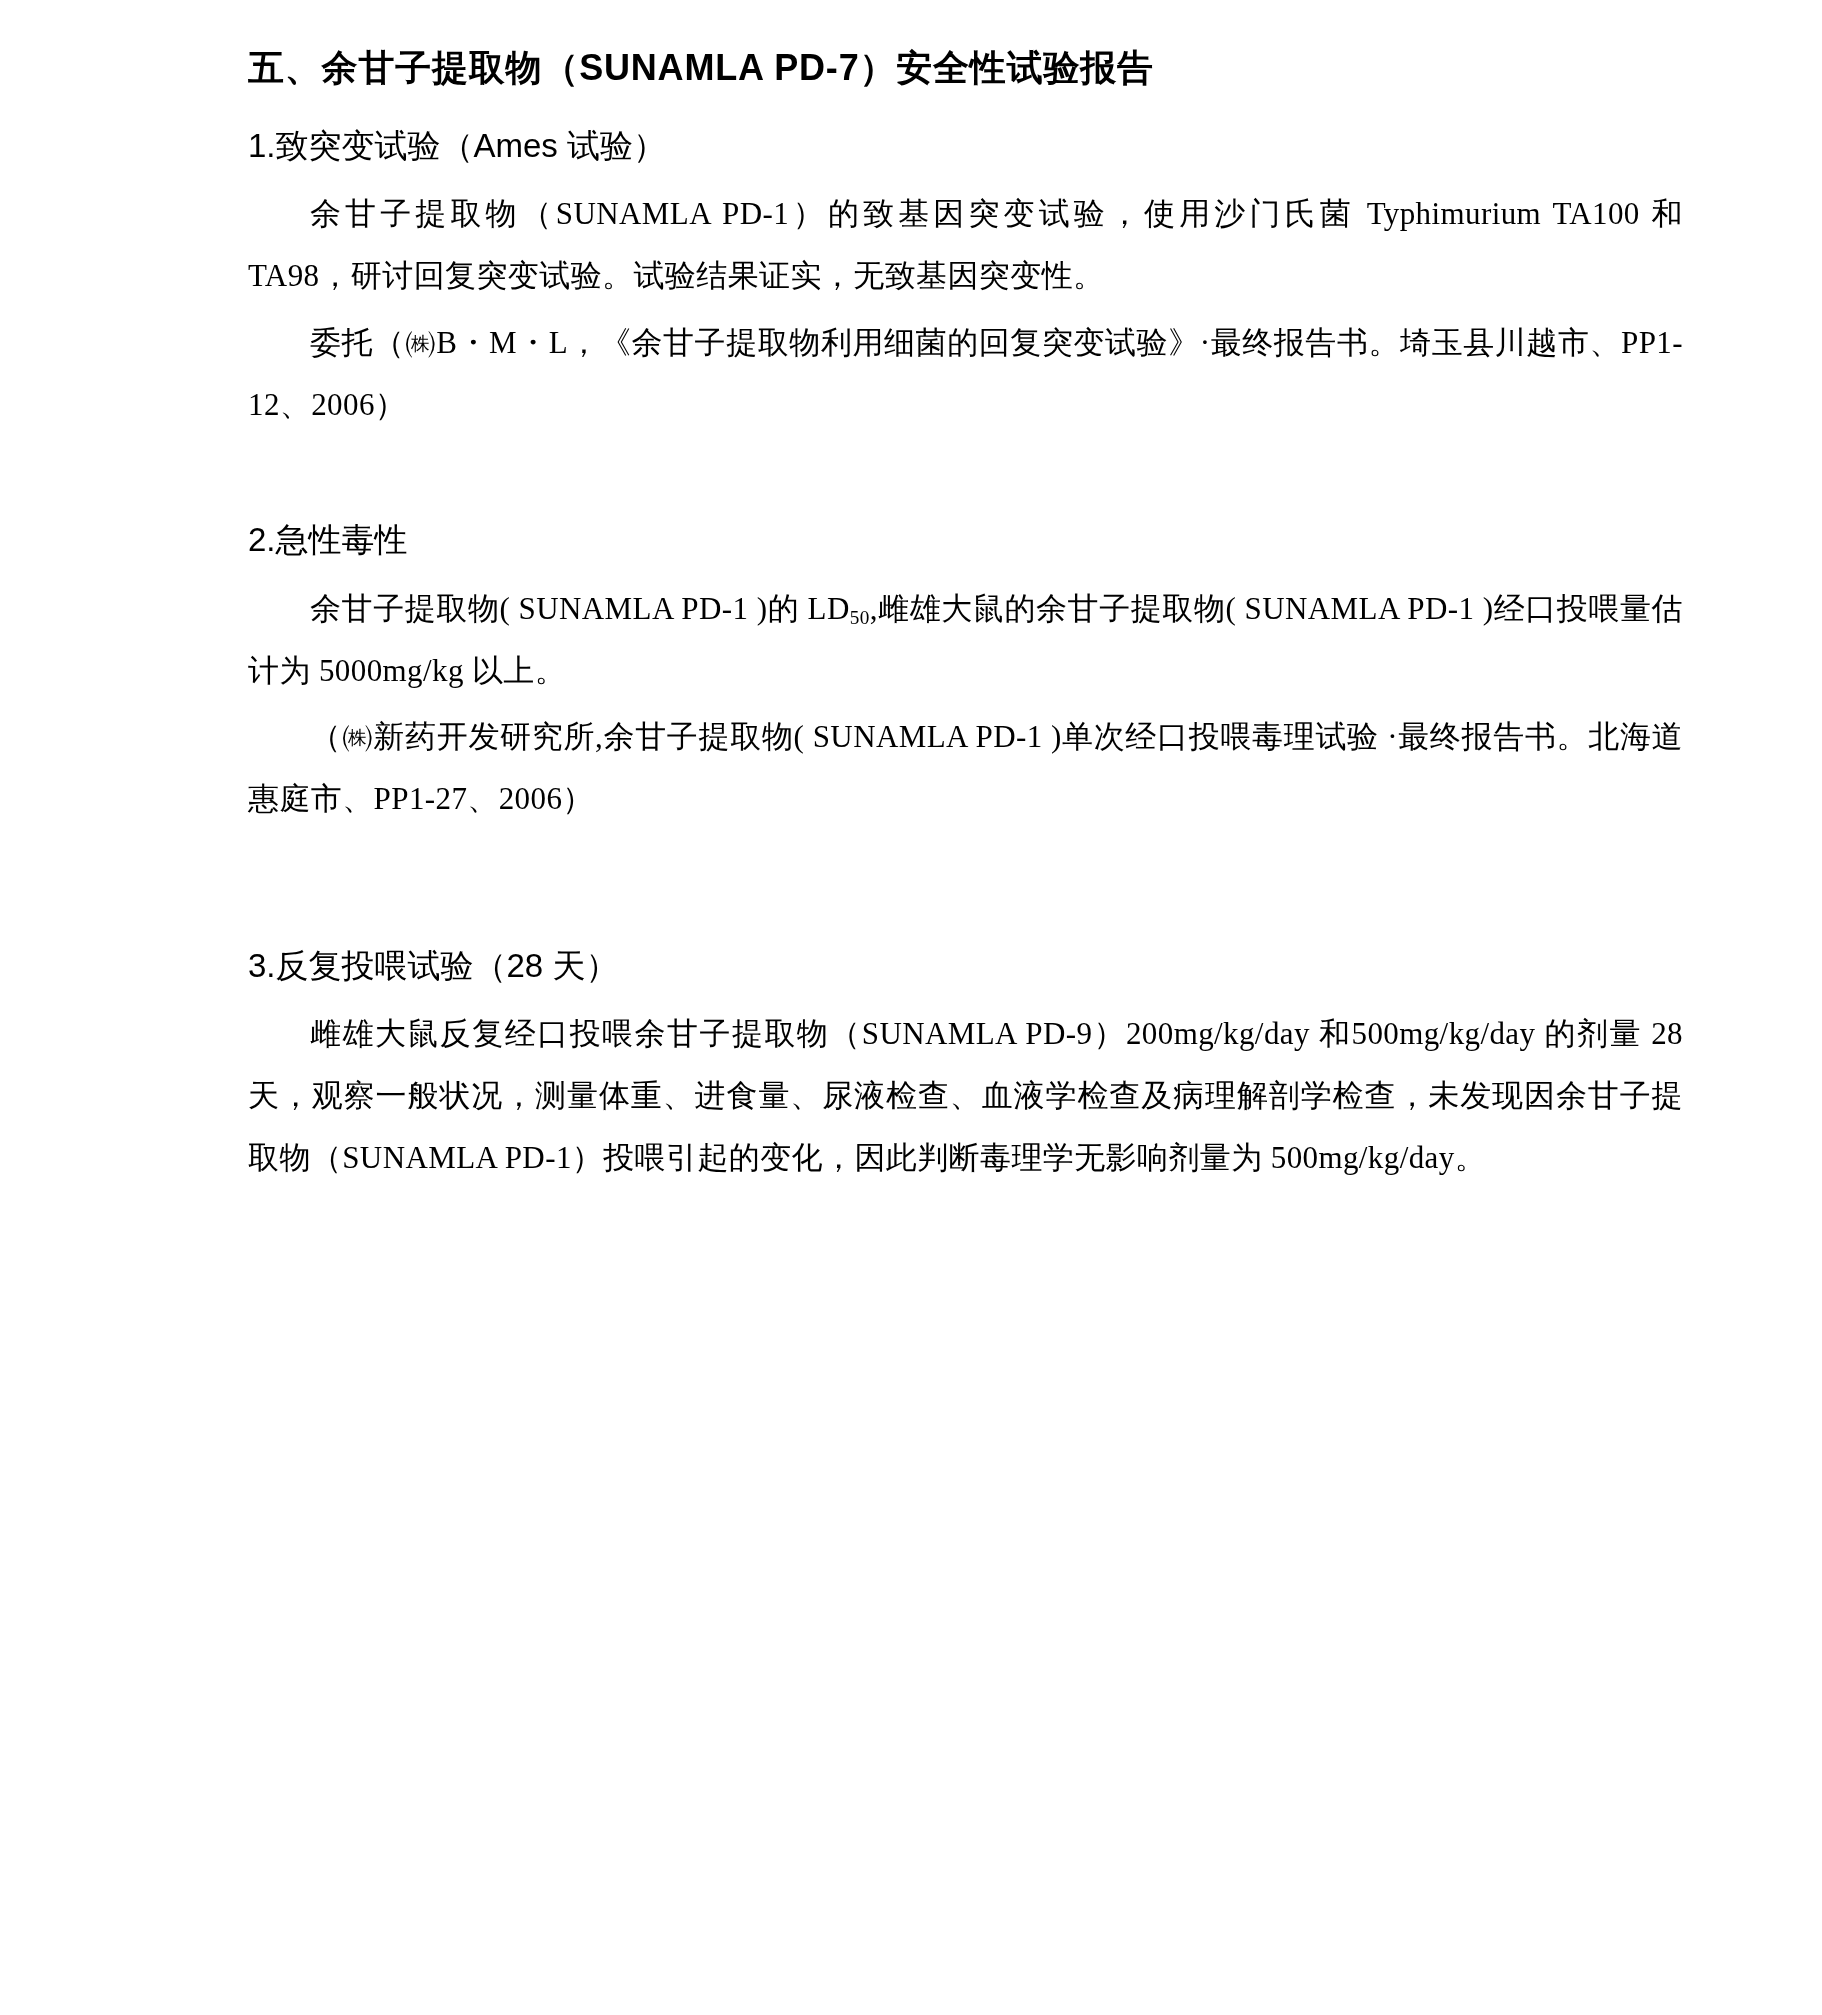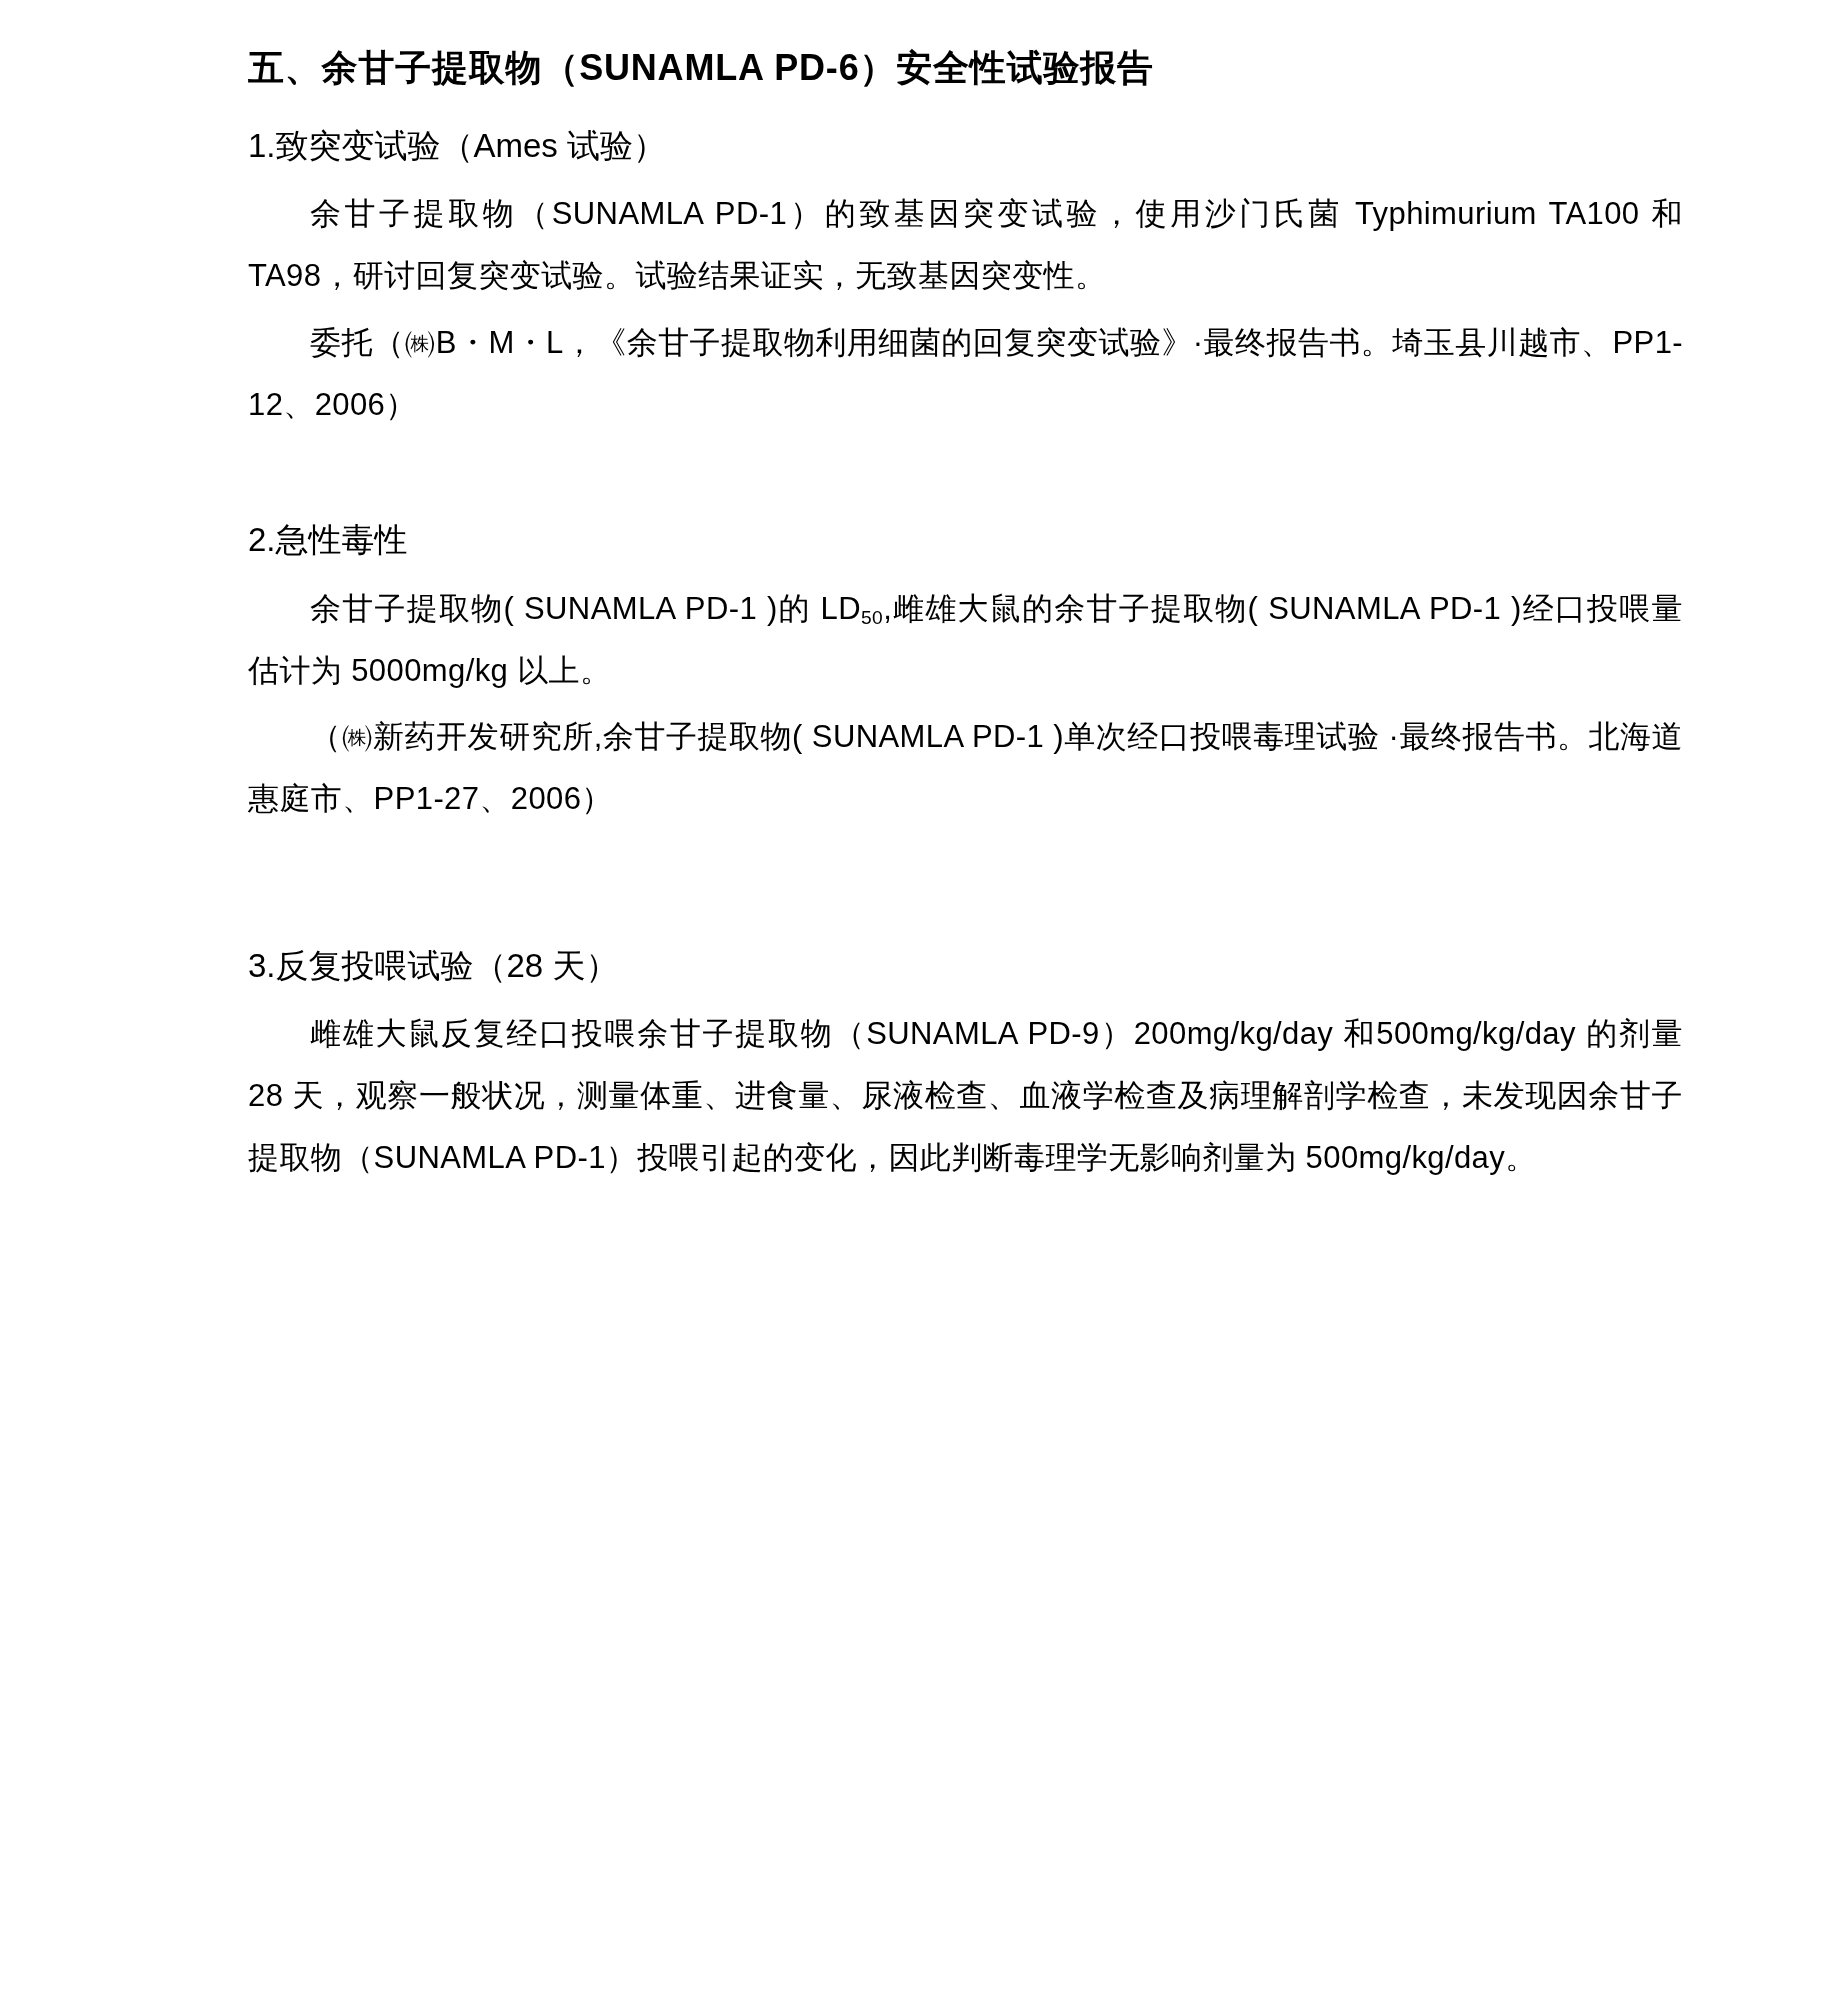--- a/index.html
+++ b/index.html
@@ -34,37 +34,38 @@
     margin: 23px 0 14px 0;
     line-height: 1.4;
   }
   p.para {
     font-size: 31px;
     line-height: 2.0;
     margin: 0 0 4.7px 0;
     text-align: justify;
     text-justify: inter-ideograph;
     letter-spacing: 0.4px;
+    font-family: Liberation Serif, serif;
   }
   p.indent {
     text-indent: 62px;
   }
   sub {
     font-size: 0.62em;
     vertical-align: -0.25em;
   }
   .gap-md { height: 54px; }
   .gap-lg { height: 85px; }
 </style>
 </head>
 <body>
 
 <div class="page">
 
-  <h1 class="doc-title">五、余甘子提取物（SUNAMLA PD-6）安全性试验报告</h1>
+  <h1 class="doc-title">五、余甘子提取物（SUNAMLA PD-7）安全性试验报告</h1>
 
   <h2 class="section-heading">1.致突变试验（Ames 试验）</h2>
 
   <p class="para indent">余甘子提取物（SUNAMLA PD-1）的致基因突变试验，使用沙门氏菌 Typhimurium TA100 和 TA98，研讨回复突变试验。试验结果证实，无致基因突变性。</p>
 
   <p class="para indent">委托（㈱B・M・L，《余甘子提取物利用细菌的回复突变试验》·最终报告书。埼玉县川越市、PP1-12、2006）</p>
 
   <div class="gap-md"></div>
 
   <h2 class="section-heading">2.急性毒性</h2>

